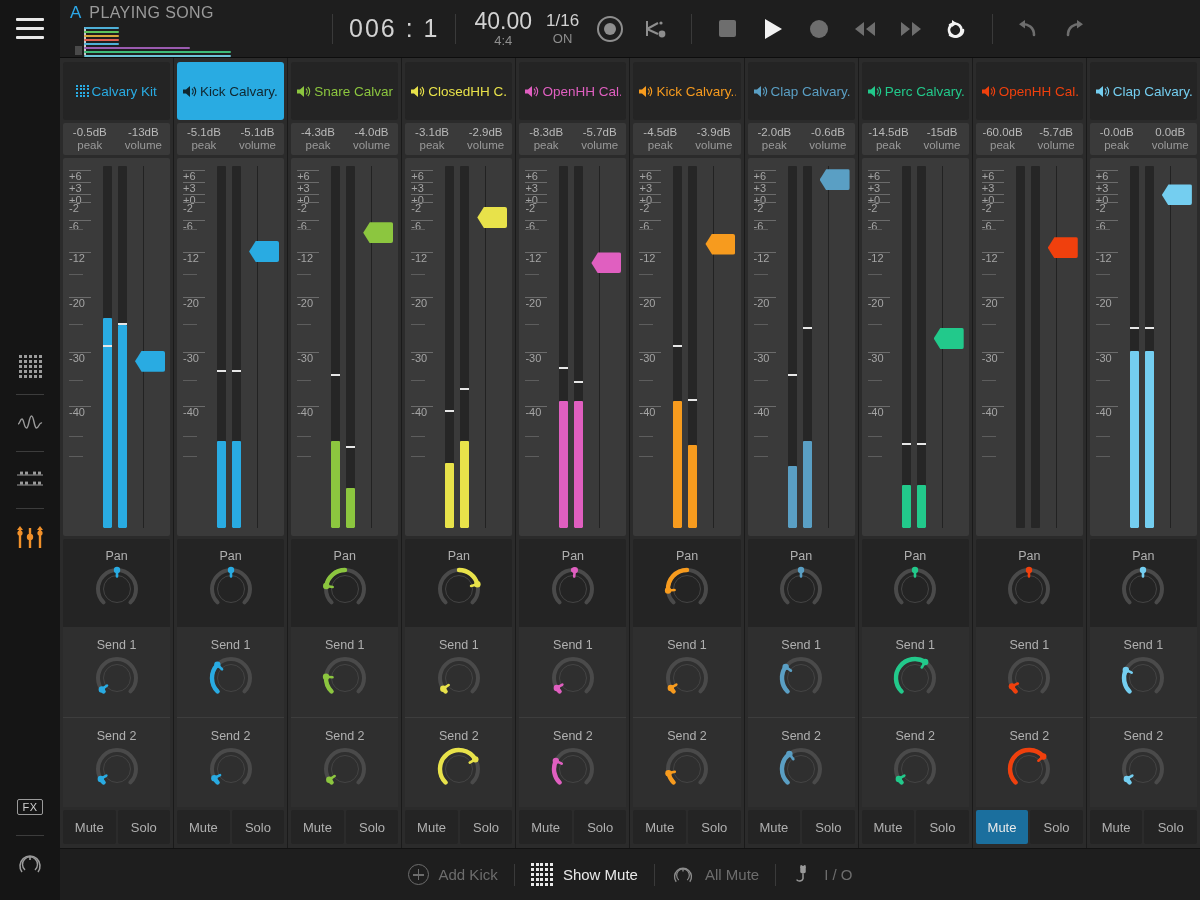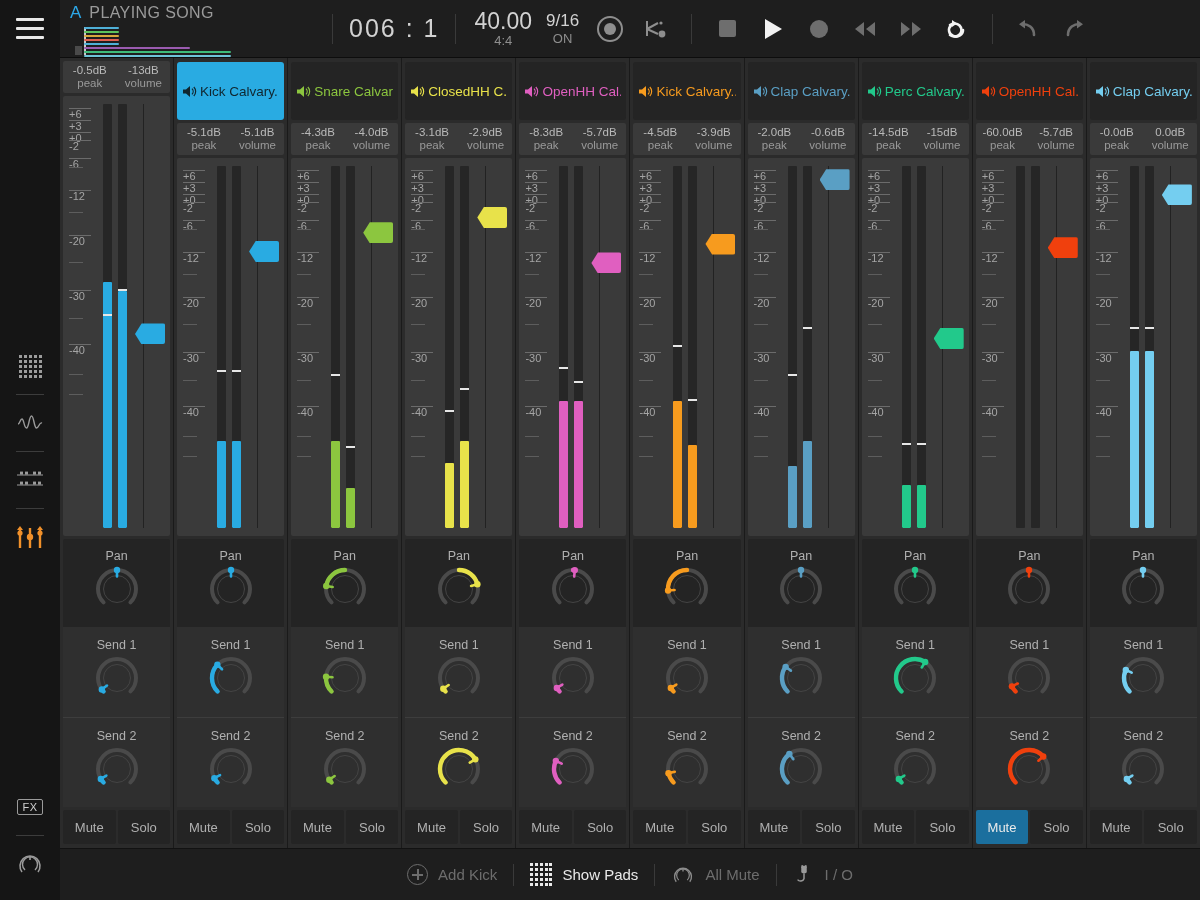--- a/index.html
+++ b/index.html
@@ -180,21 +180,21 @@
     <div class="tdiv"></div>
     <div class="bars">006 : 1</div>
     <div class="tdiv"></div>
 
     <div class="tempo-block">
       <div class="tempo-main">40.00</div>
       <div class="tempo-sub">4:4</div>
     </div>
 
     <div class="quant-block">
-      <div class="quant-main">9/16</div>
+      <div class="quant-main">1/16</div>
       <div class="quant-sub">ON</div>
     </div>
 
     <div class="ticon">
       <div class="metro-o">
           <div class="metro-i"></div>
         </div>
     </div>
     <div class="ticon">
       <svg width="26" height="22" viewBox="0 0 26 22">
@@ -328,20 +328,41 @@
           <path d="M6 21 A10 10 0 1 1 22 21" stroke="#9b9b9b" stroke-width="1.6" fill="none"></path>
           <path d="M9 19 A7.5 7.5 0 1 1 19 19" stroke="#9b9b9b" stroke-width="1.4" fill="none"></path>
           <line x1="14" y1="5" x2="14" y2="9" stroke="#9b9b9b" stroke-width="1.6"></line>
         </svg>
       </div>
     </div>
 
     <div class="mixer">
       <div class="channels" id="channels">
           <div class="ch">
+            <div class="ch-head">
+              <span class="padgrid">
+         <i></i>
+                <i></i>
+                <i></i>
+                <i></i>
+                <i></i>
+                <i></i>
+                <i></i>
+                <i></i>
+         <i></i>
+                <i></i>
+                <i></i>
+                <i></i>
+                <i></i>
+                <i></i>
+                <i></i>
+                <i></i>
+              </span>
+              <span class="ch-name" style="color:#29abe2">Calvary Kit</span>
+            </div>
             <div class="ch-read">
     <div class="rd">
       <div class="rd-v">-0.5dB</div>
       <div class="rd-l">peak</div>
     </div>
     <div class="rd">
       <div class="rd-v">-13dB</div>
       <div class="rd-l">volume</div>
     </div>
             </div>
@@ -1727,21 +1748,21 @@
               <i></i>
               <i></i>
               <i></i>
               <i></i>
             <i></i>
               <i></i>
               <i></i>
               <i></i>
               <i></i>
           </span>
-          <span>Show Pads</span>
+          <span>Show Mute</span>
         </div>
         <div class="bbdiv"></div>
         <div class="bb dim">
           <svg width="24" height="22" viewBox="0 0 28 26">
             <path d="M6 21 A10 10 0 1 1 22 21" stroke="#8d8d8d" stroke-width="1.6" fill="none"></path>
             <path d="M9 19 A7.5 7.5 0 1 1 19 19" stroke="#8d8d8d" stroke-width="1.4" fill="none"></path>
             <line x1="14" y1="5" x2="14" y2="9" stroke="#8d8d8d" stroke-width="1.6"></line>
           </svg>
           <span>All Mute</span>
         </div>

